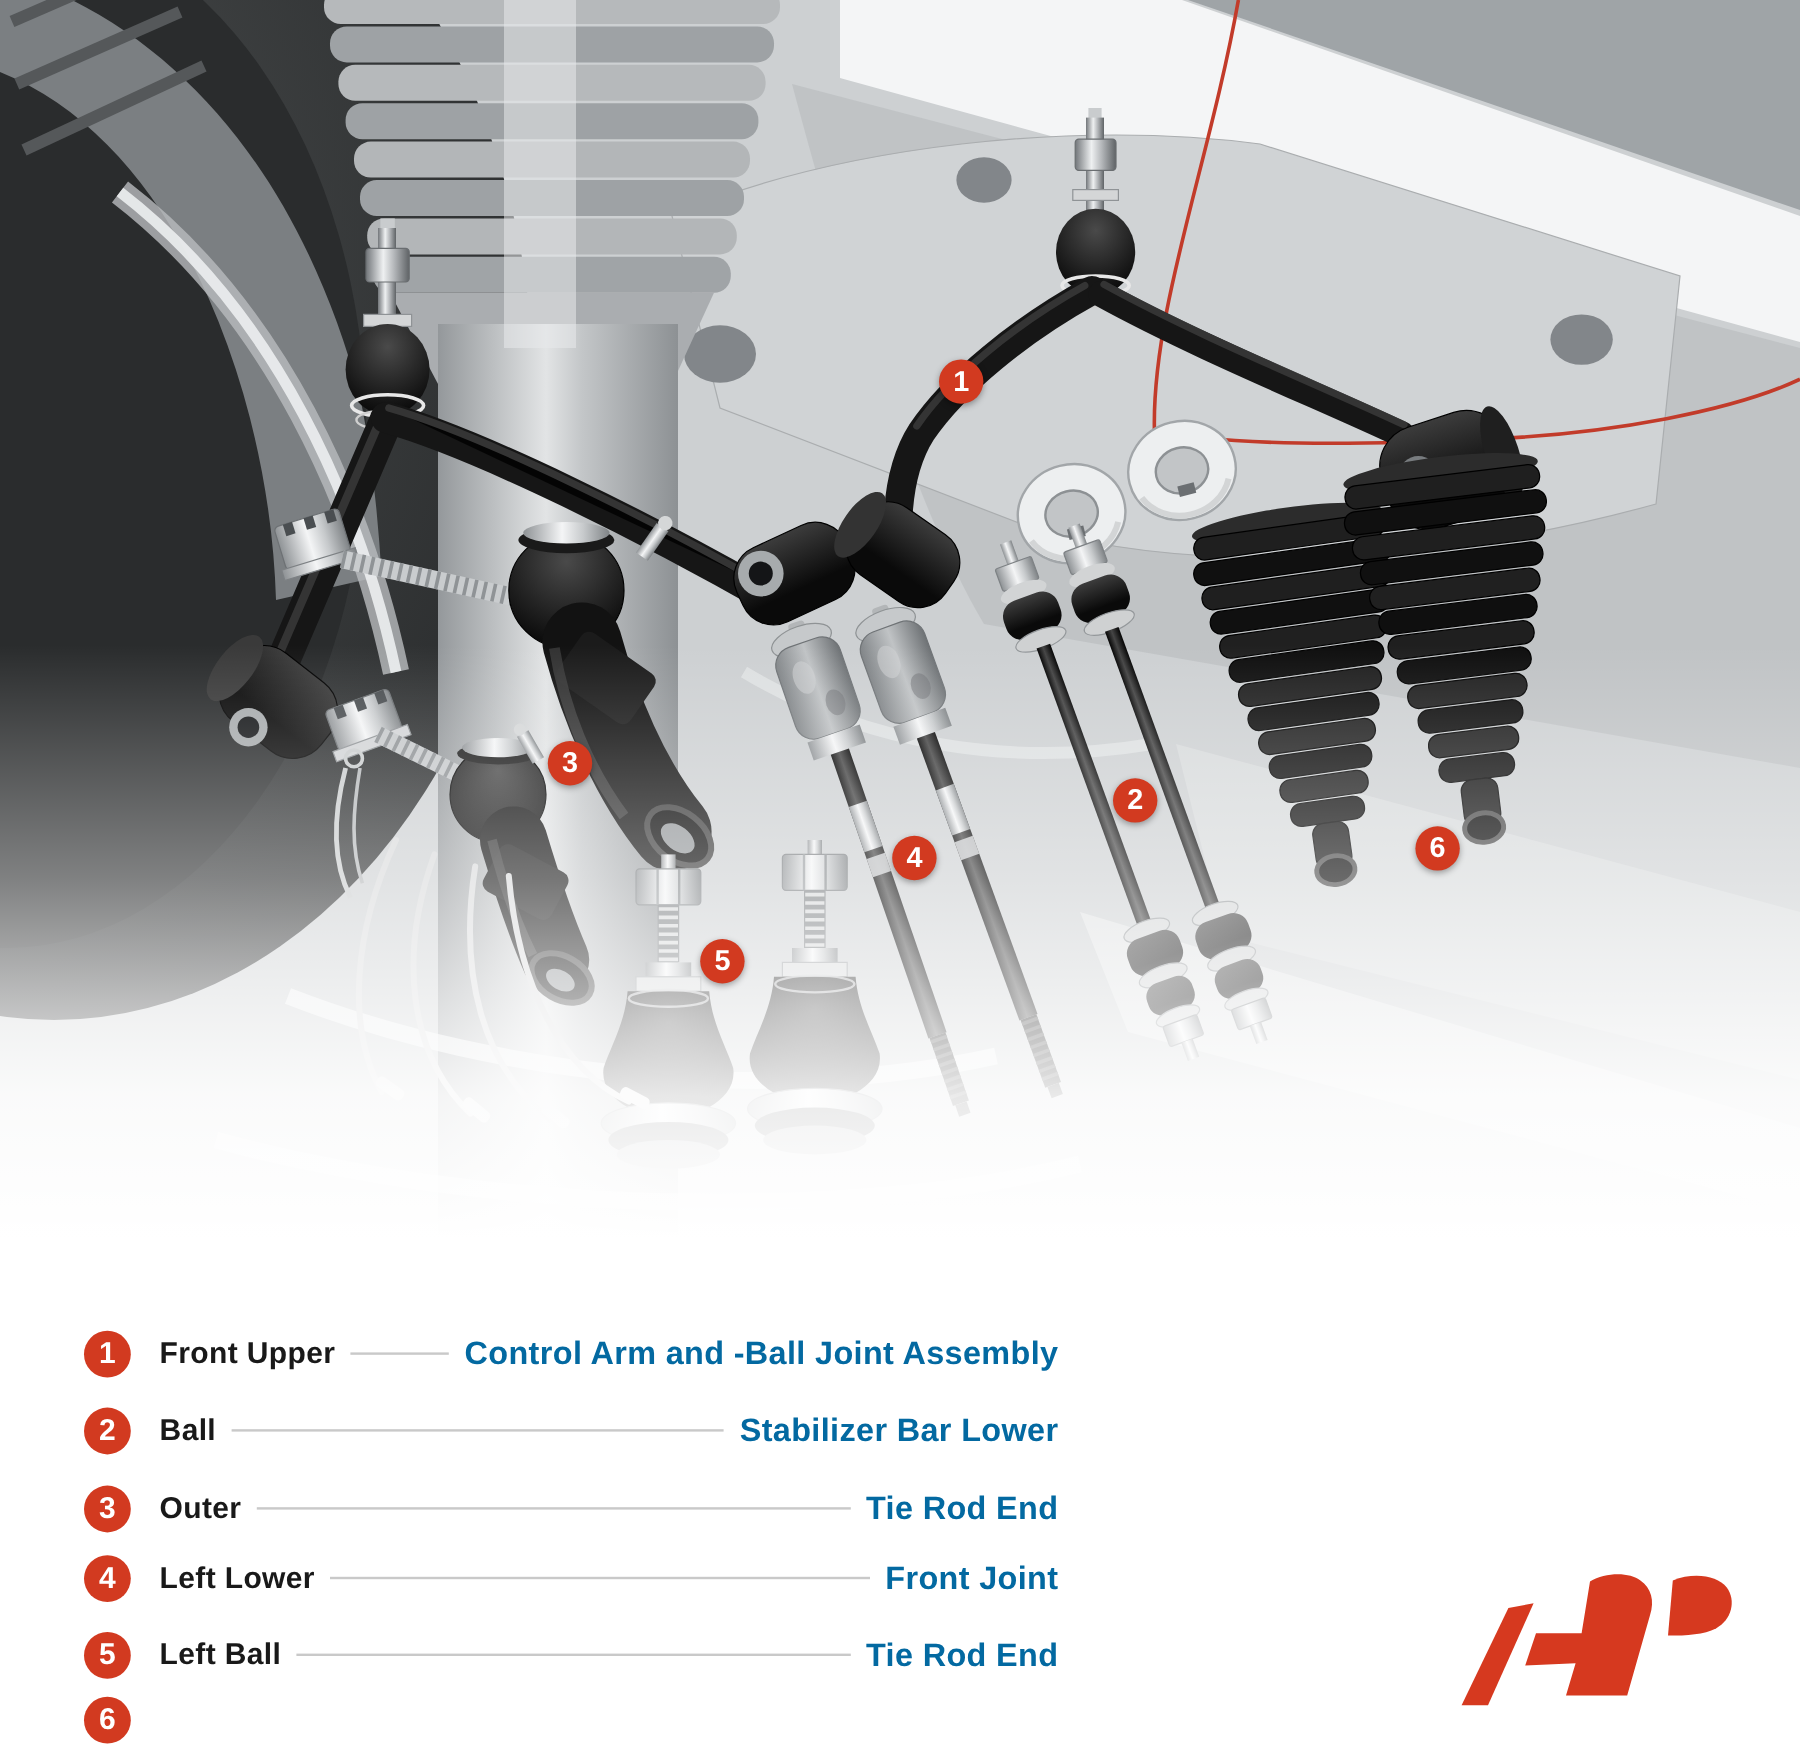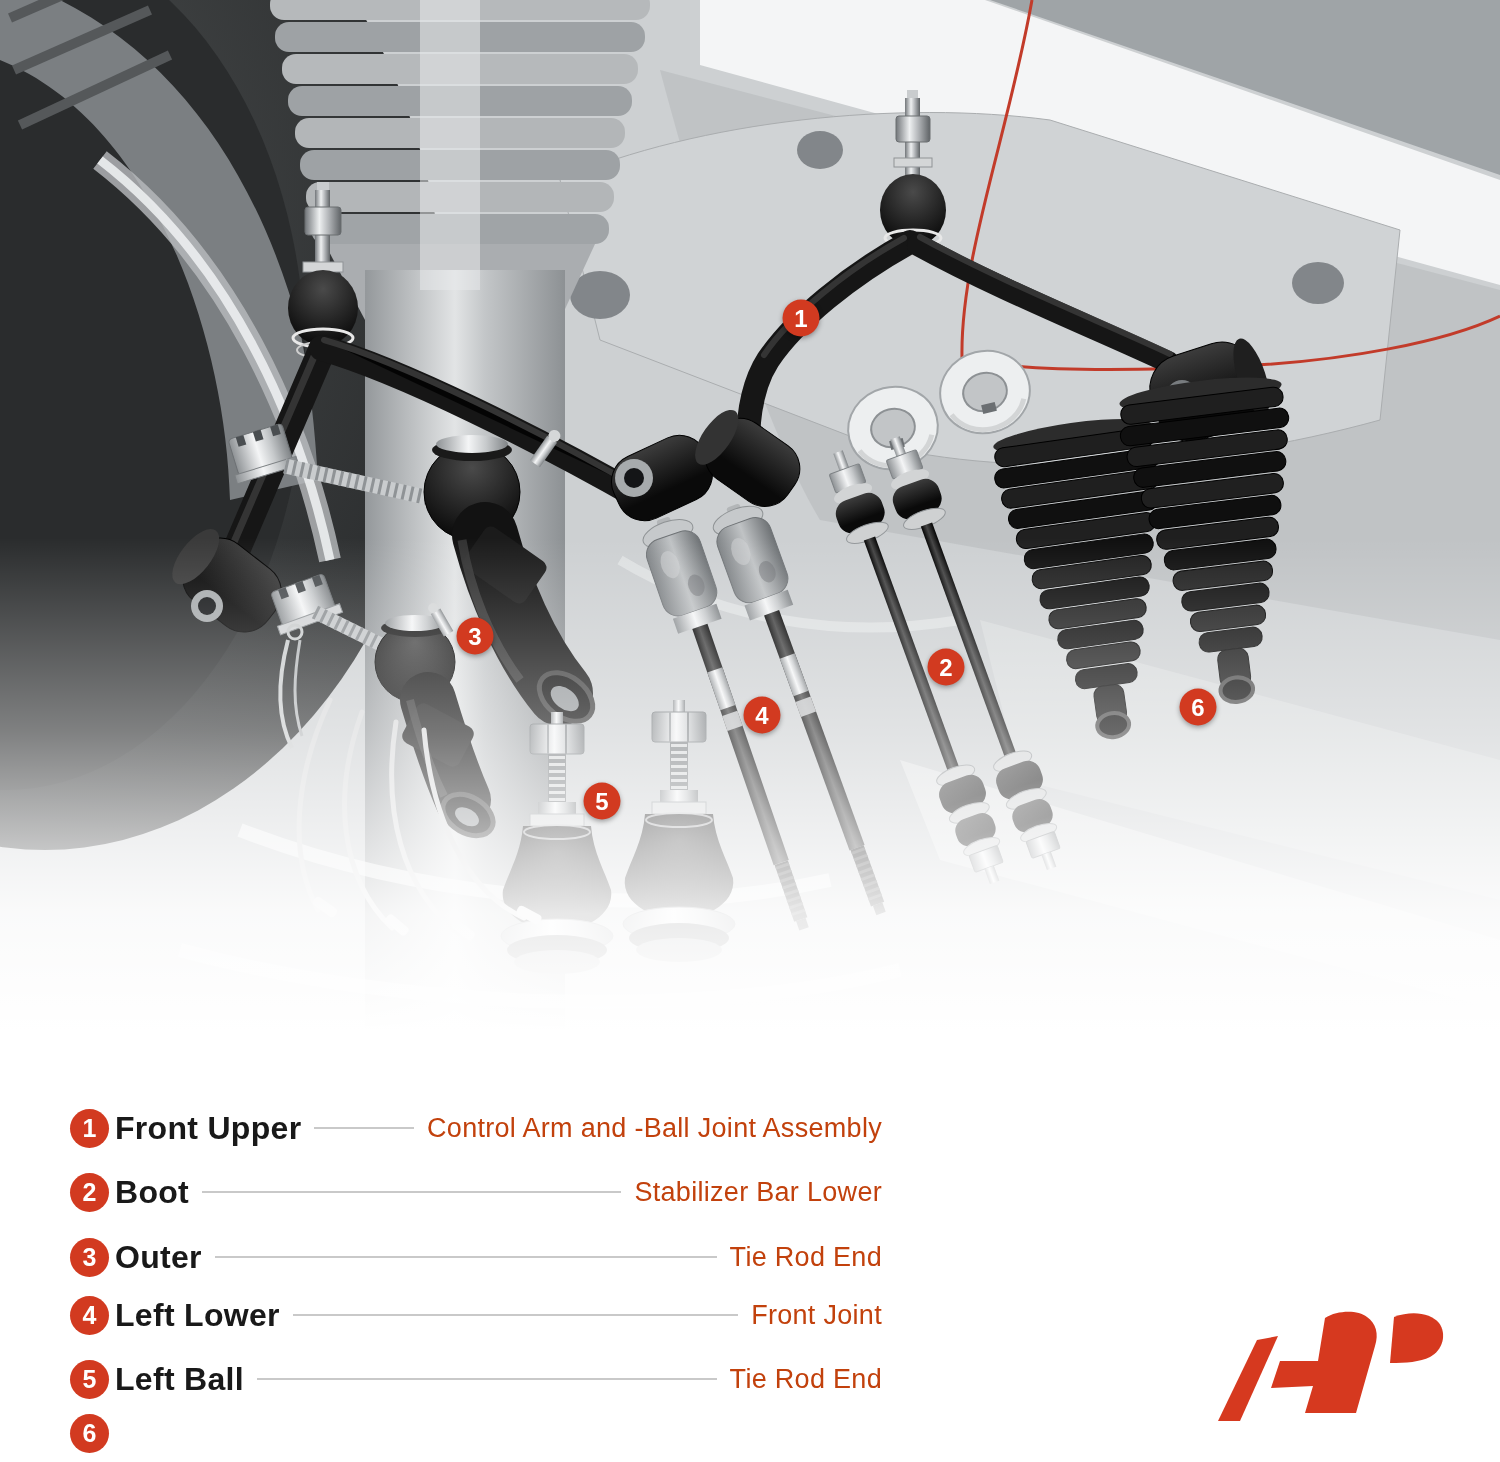--- a/index.html
+++ b/index.html
@@ -14,23 +14,23 @@
   .marker{position:absolute;width:37px;height:37px;border-radius:50%;background:#d23a20;
           color:#fff;font-weight:bold;font-size:24px;line-height:37px;text-align:center;
           box-shadow:0 2px 5px rgba(0,0,0,.35);transform:translate(-50%,-50%);}
   .m1{left:801px;top:318px}.m2{left:946px;top:667px}.m3{left:475px;top:636px}
   .m4{left:762px;top:715px}.m5{left:602px;top:801px}.m6{left:1198px;top:707px}
   
   .legend-row{position:absolute;left:70px;width:812px;height:42px;display:flex;align-items:center;}
   .r1{top:1107px}.r2{top:1171px}.r3{top:1236px}.r4{top:1294px}.r5{top:1358px}.r6{top:1412px}
   .legend-num{flex:0 0 39px;width:39px;height:39px;border-radius:50%;background:#d23a20;color:#fff;
               font-weight:bold;font-size:25px;line-height:39px;text-align:center;}
-  .legend-left{margin-left:6px;font-size:32px;font-weight:600;color:#191919;letter-spacing:.3px;white-space:nowrap;}
+  .legend-left{margin-left:24px;font-size:25px;font-weight:600;color:#191919;letter-spacing:.3px;white-space:nowrap;}
   .legend-line{flex:1;height:2px;background:#c9c9c9;margin:0 13px;}
-  .legend-right{font-size:27px;font-weight:400;color:#c2410c;letter-spacing:.3px;white-space:nowrap;}
+  .legend-right{font-size:27px;font-weight:700;color:#0369a1;letter-spacing:.3px;white-space:nowrap;}
   .logo{position:absolute;left:1205px;top:1300px;}
 </style>
 </head>
 <body>
 
 <div class="stage">
 
   <div class="photo">
     <svg class="scene" width="1500" height="1075" viewBox="0 0 1500 1075">
       <defs>
@@ -333,21 +333,21 @@
 
   <section>
     <div class="legend-row r1">
       <span class="legend-num">1</span>
       <span class="legend-left">Front Upper</span>
       <span class="legend-line"></span>
       <span class="legend-right">Control Arm and -Ball Joint Assembly</span>
     </div>
     <div class="legend-row r2">
       <span class="legend-num">2</span>
-      <span class="legend-left">Boot</span>
+      <span class="legend-left">Ball</span>
       <span class="legend-line"></span>
       <span class="legend-right">Stabilizer Bar Lower</span>
     </div>
     <div class="legend-row r3">
       <span class="legend-num">3</span>
       <span class="legend-left">Outer</span>
       <span class="legend-line"></span>
       <span class="legend-right">Tie Rod End</span>
     </div>
     <div class="legend-row r4">

